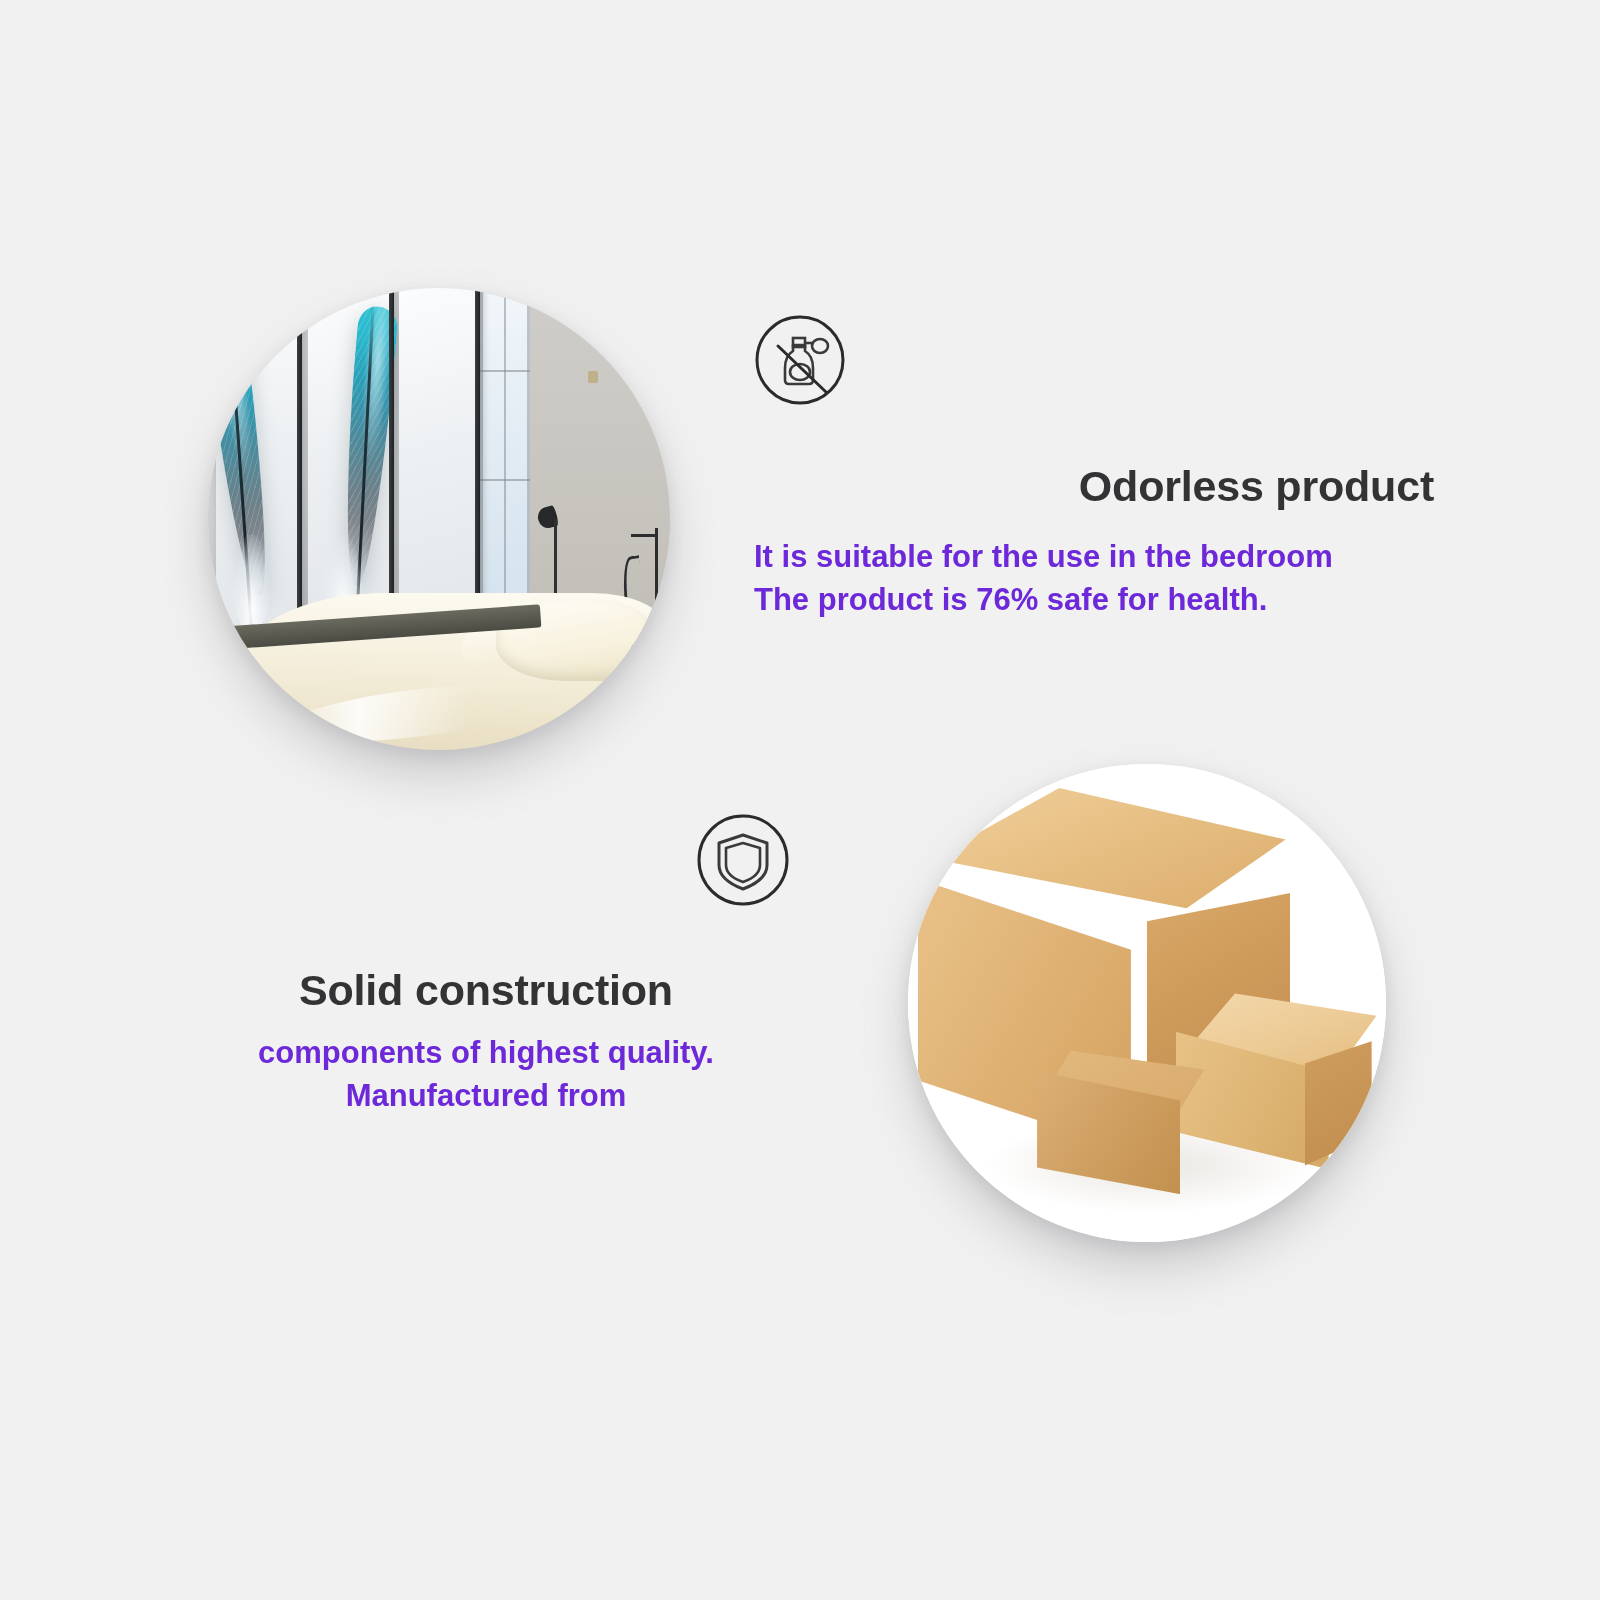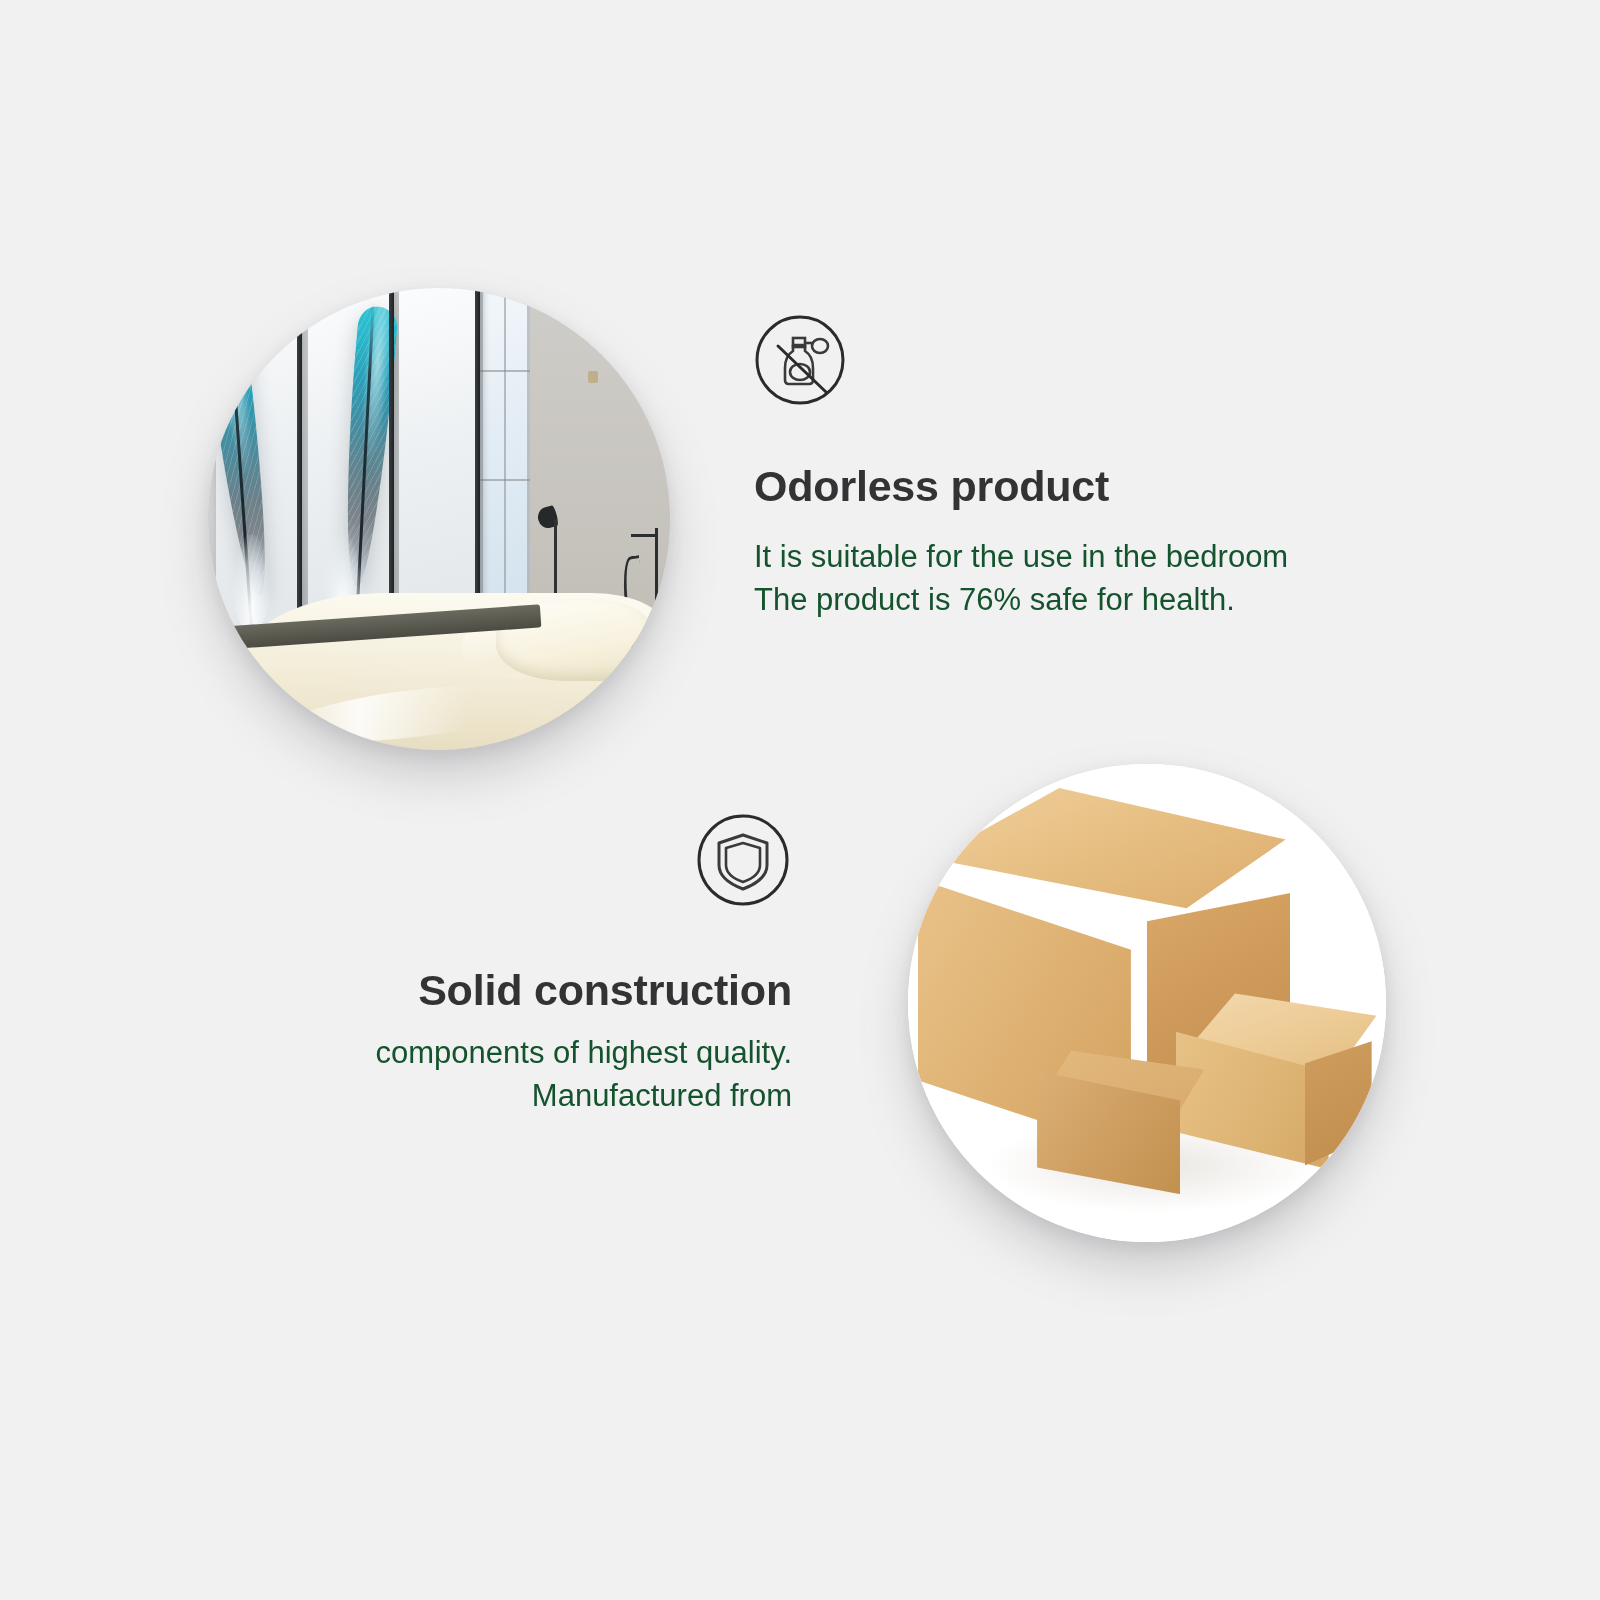--- a/index.html
+++ b/index.html
@@ -194,31 +194,31 @@
   }
 
   
   .block { position:absolute; }
   .icon-wrap { display:block; }
   .feature-title {
     font-weight:bold; color:#333335;
     letter-spacing:-0.2px;
   }
   .feature-body {
-    color:#14532d; font-weight:normal;
+    color:#6d28d9; font-weight:bold;
   }
 
   
   #block-odorless { left:754px; top:314px; width:680px; text-align:left; }
   #block-odorless .icon-wrap { margin-bottom:54px; }
-  #block-odorless .feature-title { font-size:43px; line-height:1.05; margin-bottom:26px; }
+  #block-odorless .feature-title { font-size:43px; line-height:1.05; margin-bottom:26px;text-align:right; }
   #block-odorless .feature-body { font-size:31px; line-height:1.39; }
 
   
-  #block-solid { left:180px; top:812px; width:612px; text-align:right; }
+  #block-solid { left:180px; top:812px; width:612px; text-align:center; }
   #block-solid .icon-holder { text-align:left; padding-left:515px; margin-bottom:56px; }
   #block-solid .feature-title { font-size:43px; line-height:1.05; margin-bottom:18px; }
   #block-solid .feature-body { font-size:31px; line-height:1.39; }
 
   .line { display:block; }
 </style>
 </head>
 <body>
 
 <div class="canvas">

